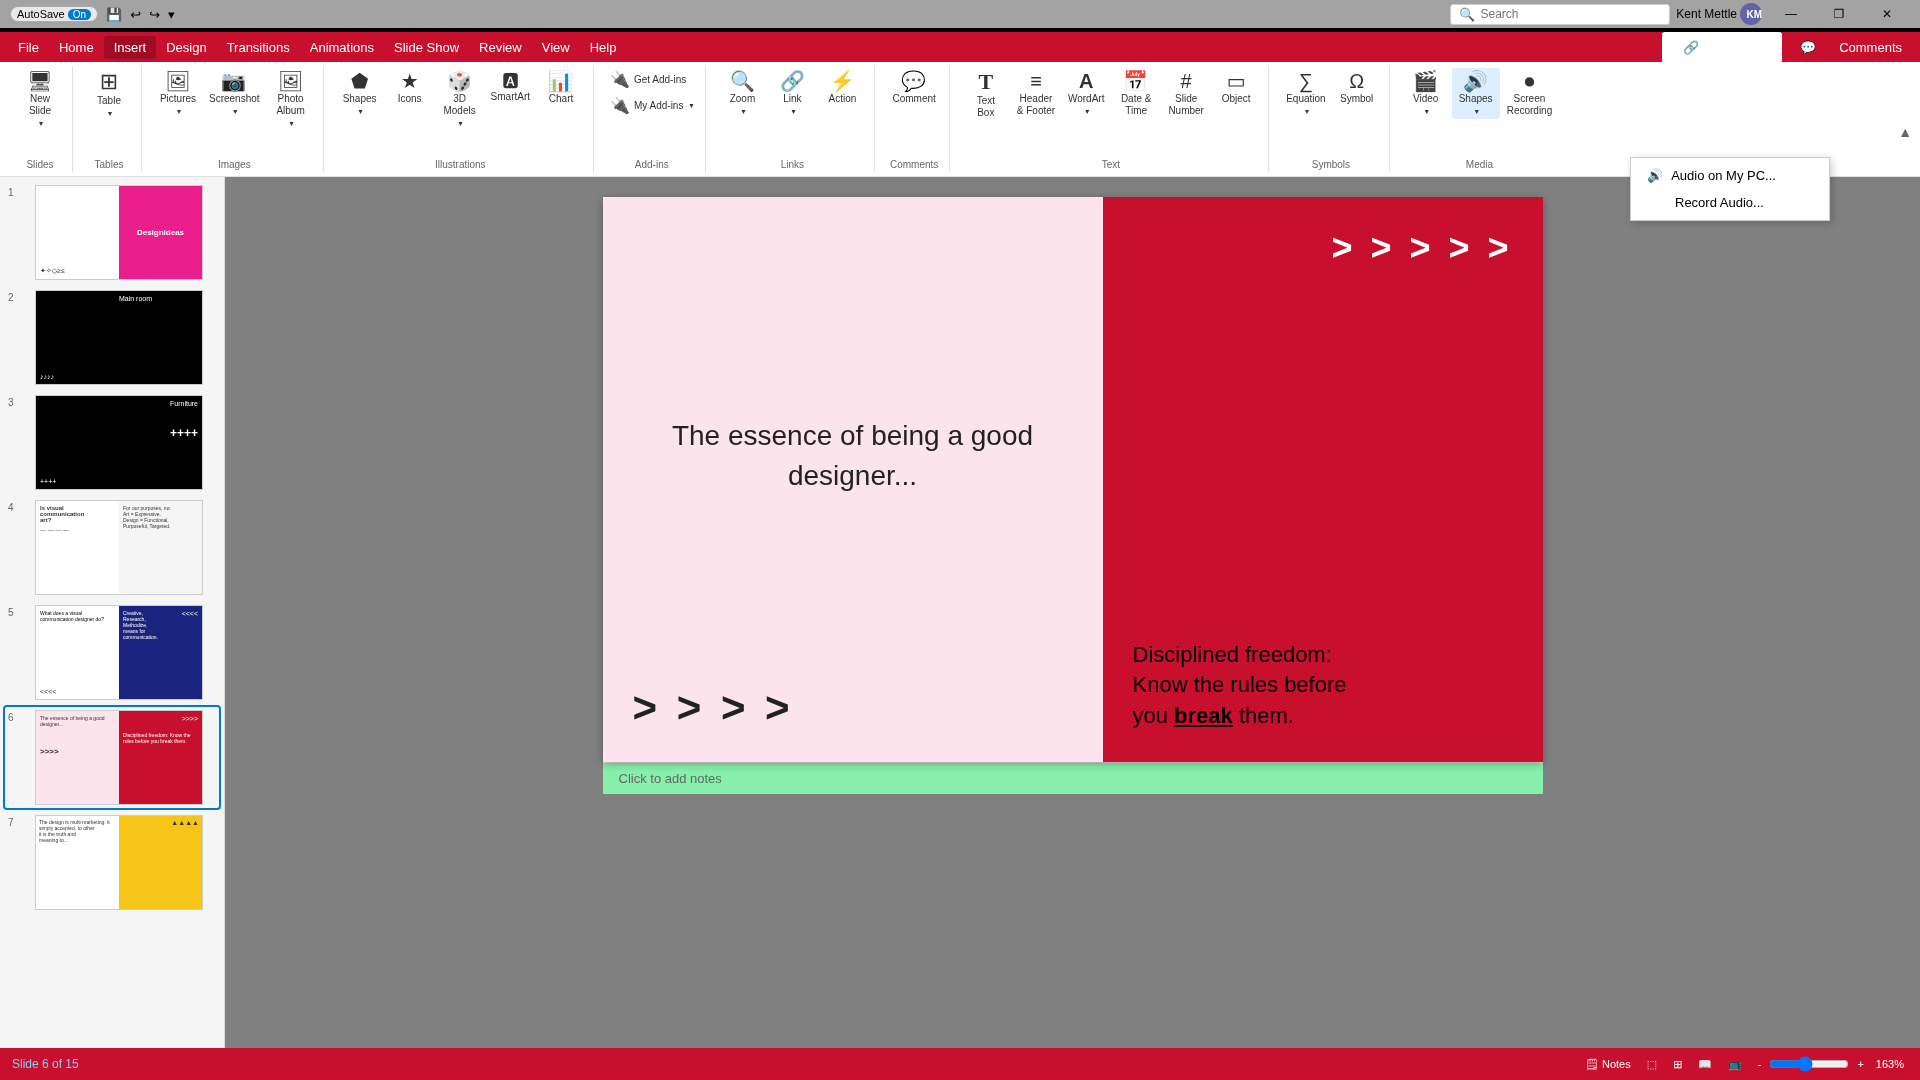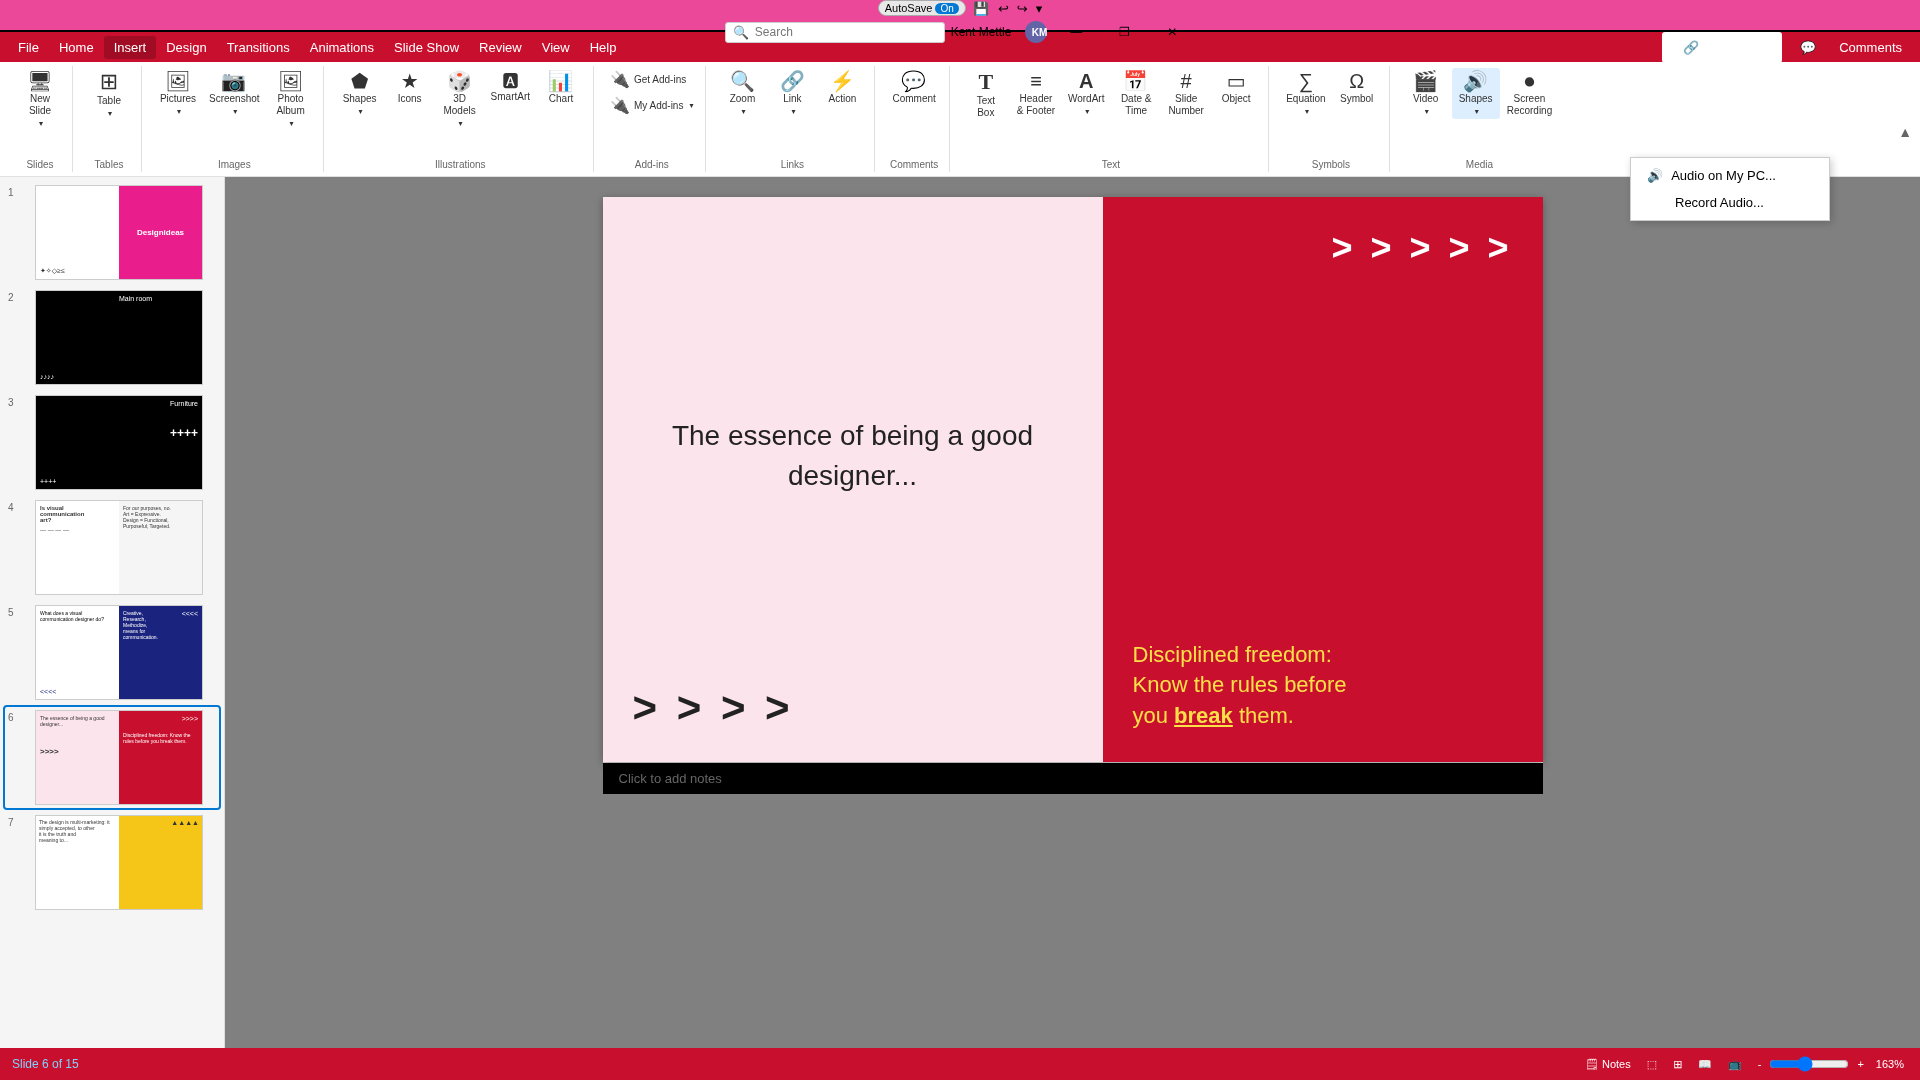--- a/index.html
+++ b/index.html
@@ -1,39 +1,38 @@
 <!DOCTYPE html>
 <html><head>
   <meta charset="utf-8">
   <style>
     * { box-sizing: border-box; margin: 0; padding: 0; }
     body { font-family: 'Segoe UI', Arial, sans-serif; background: #f0f0f0; width: 1920px; height: 1080px; overflow: hidden; font-size: 13px; }
 
     
     .title-bar {
       height: 32px;
-      background: #ec4899;
+      background: #a3a3a3;
       display: flex;
       align-items: center;
       justify-content: space-between;
       padding: 0 10px;
-      border-bottom: 2px solid #000000;
-      flex-direction: column;
+      border-bottom: 4px solid #000000;
     }
     .title-bar-left { display: flex; align-items: center; gap: 8px; }
     .title-bar-center { display: flex; align-items: center; gap: 4px; flex: 1; justify-content: center; }
     .title-bar-right { display: flex; align-items: center; gap: 6px; }
     .autosave-badge { background: #e8e8e8; border: 1px solid #aaa; border-radius: 10px; padding: 1px 6px; font-size: 11px; display: flex; align-items: center; gap: 3px; }
     .autosave-badge .on { background: #0078d4; color: white; border-radius: 8px; padding: 0 5px; font-size: 10px; }
     .title-text { font-size: 12px; color: #333; }
     .search-box { display: flex; align-items: center; background: white; border: 1px solid #ccc; border-radius: 3px; padding: 2px 8px; width: 220px; gap: 5px; }
     .search-box input { border: none; outline: none; font-size: 12px; width: 180px; }
     .win-buttons { display: flex; gap: 2px; }
     .win-btn { width: 46px; height: 32px; display: flex; align-items: center; justify-content: center; cursor: pointer; font-size: 12px; }
-    .user-area { display: flex; align-items: center; gap: 14px; font-size: 12px; }
+    .user-area { display: flex; align-items: center; gap: 3px; font-size: 12px; }
     .user-avatar { width: 22px; height: 22px; background: #6264a7; border-radius: 50%; display: flex; align-items: center; justify-content: flex-end; color: white; font-size: 10px; font-weight: bold; }
 
     
     .menu-bar {
       height: 30px;
       background: #c8102e;
       display: flex;
       align-items: center;
       padding: 0 8px;
     }
@@ -178,30 +177,30 @@
       letter-spacing: 4px;
       text-align: right;
     }
     .arrows-bottom-left {
       font-size: 42px;
       font-weight: 900;
       color: #222;
       letter-spacing: 4px;
     }
     .slide-quote {
-      color: #fde047;
+      color: #000000;
       font-size: 22px;
       line-height: 1.4;
     }
     .slide-quote strong { font-weight: 900; text-decoration: underline; }
 
     
     .notes-bar {
       height: 32px;
-      background: #000000;
+      background: #86efac;
       border-top: 1px solid #ddd;
       display: flex;
       align-items: center;
       padding: 0 16px;
       font-size: 13px;
       color: #666;
     }
 
     
     .status-bar {

